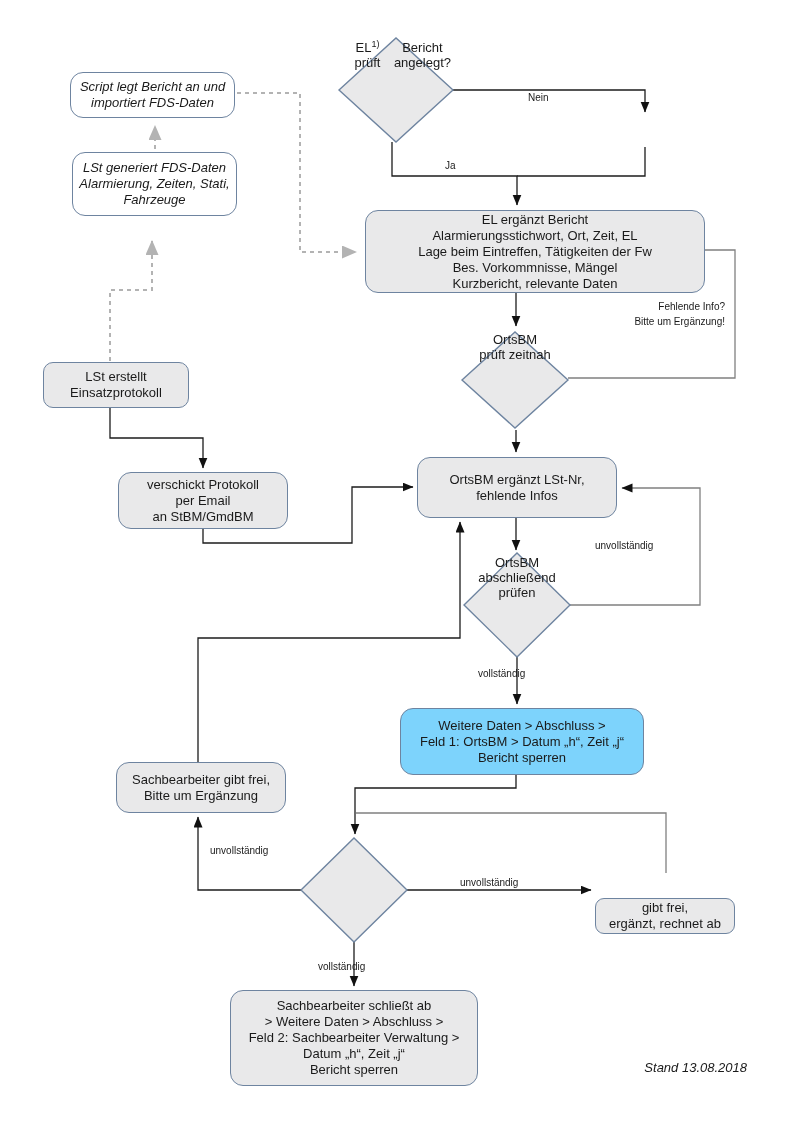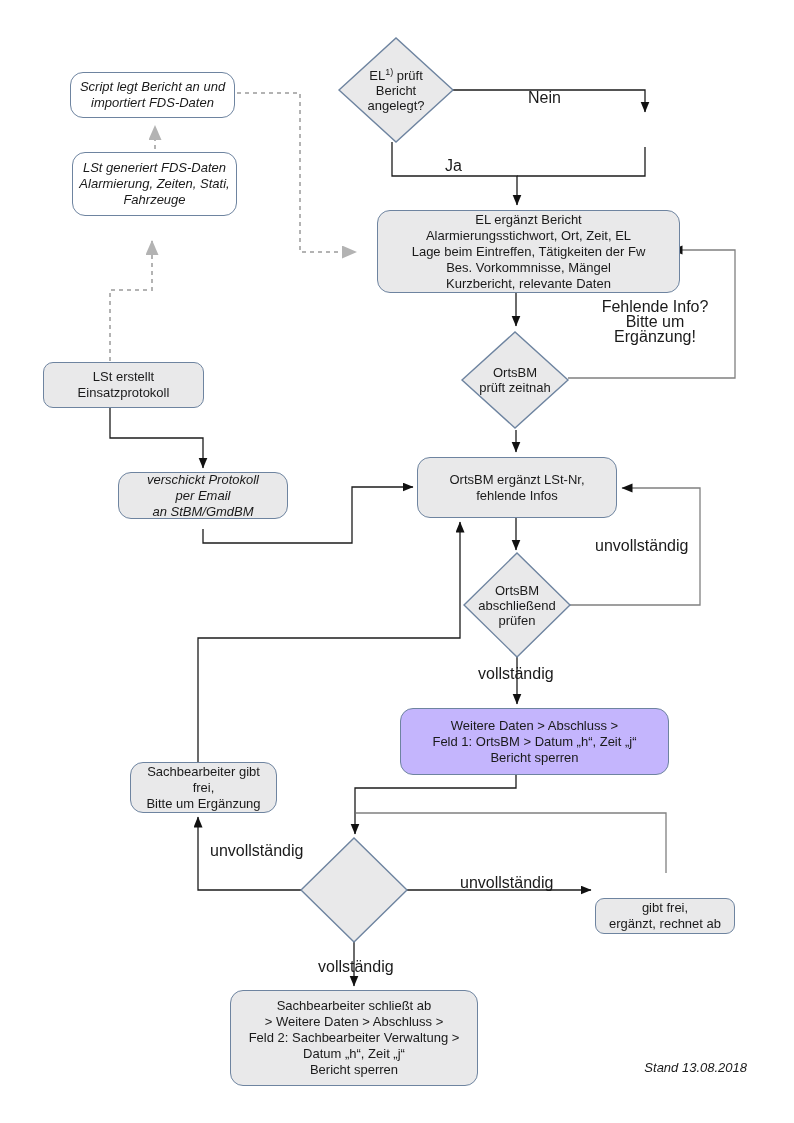--- a/index.html
+++ b/index.html
@@ -3,45 +3,45 @@
 <meta charset="utf-8">
 <style>
   html,body{margin:0;padding:0;background:#fff;}
   #page{position:relative;width:794px;height:1123px;background:#ffffff;overflow:hidden;
         font-family:"Liberation Sans","DejaVu Sans",sans-serif;color:#1a1a1a;padding-left:24px;}
   #wires{position:absolute;left:0;top:0;width:794px;height:1123px;}
   .box{position:absolute;display:flex;align-items:center;justify-content:center;text-align:center;
        border:1.4px solid #6e84a0;border-radius:13px;background:#e9e9ea;
        font-size:13px;line-height:16px;white-space:pre-line;box-sizing:border-box;padding:2px 6px;}
   .box.white{background:#ffffff;font-style:italic;}
-  .dtext{position:absolute;display:flex;flex-direction:column;justify-content:center;
+  .dtext{position:absolute;display:flex;flex-direction:row;justify-content:center;
        text-align:center;font-size:13px;line-height:15px;white-space:pre-line;}
-  .lbl{position:absolute;font-size:16px;line-height:15px;white-space:pre-line;}
+  .lbl{position:absolute;font-size:10px;line-height:15px;white-space:pre-line;}
   sup{font-size:9px;vertical-align:super;line-height:0;}
   
   #b-script{left:70px;top:72px;width:165px;height:46px;}
   #b-lstgen{left:72px;top:152px;width:165px;height:64px;}
   #b-eroeffnet{left:553px;top:117px;width:182px;height:30px;border-radius:9px;}
-  #b-ergaenzt{left:365px;top:210px;width:303px;height:83px;margin-left:12px;}
-  #b-protokoll{left:43px;top:362px;width:161px;height:46px;border-radius:10px;}
-  #b-verschickt{left:118px;top:472px;width:170px;height:47px;font-style:italic;}
+  #b-ergaenzt{left:365px;top:210px;width:340px;height:83px;}
+  #b-protokoll{left:43px;top:362px;width:146px;height:46px;border-radius:10px;}
+  #b-verschickt{left:118px;top:472px;width:170px;height:57px;}
   #b-ortsbm{left:417px;top:457px;width:200px;height:61px;}
-  #b-feld1{left:400px;top:708px;width:269px;height:67px;background:#c4b5fd;}
-  #b-gibtfrei2{left:130px;top:762px;width:147px;height:51px;}
+  #b-feld1{left:400px;top:708px;width:244px;height:67px;background:#7dd3fc;}
+  #b-gibtfrei2{left:116px;top:762px;width:170px;height:51px;}
   #b-gibtfrei{left:595px;top:898px;width:140px;height:36px;border-radius:9px;}
   #b-schliesst{left:230px;top:990px;width:248px;height:96px;}
   
   #dx-el{left:341px;top:40px;width:110px;height:100px;}
   #dx-zeitnah{left:462px;top:332px;width:106px;height:96px;}
   #dx-abschl{left:464px;top:555px;width:106px;height:100px;}
   #dx-sach{left:296px;top:842px;width:116px;height:96px;}
   
   #l-nein{left:528px;top:90px;}
   #l-ja{left:445px;top:158px;}
-  #l-fehlende{left:585px;top:299px;width:140px;text-align:center;}
+  #l-fehlende{left:585px;top:299px;width:140px;text-align:right;}
   #l-unv1{left:595px;top:538px;}
   #l-voll1{left:478px;top:666px;}
   #l-unv2{left:210px;top:843px;}
   #l-unv3{left:460px;top:875px;}
   #l-voll2{left:318px;top:959px;}
   #footnote{left:450px;top:1042px;width:297px;text-align:right;font-style:italic;font-size:13px;line-height:17px;}
 </style>
 </head>
 <body>
 

